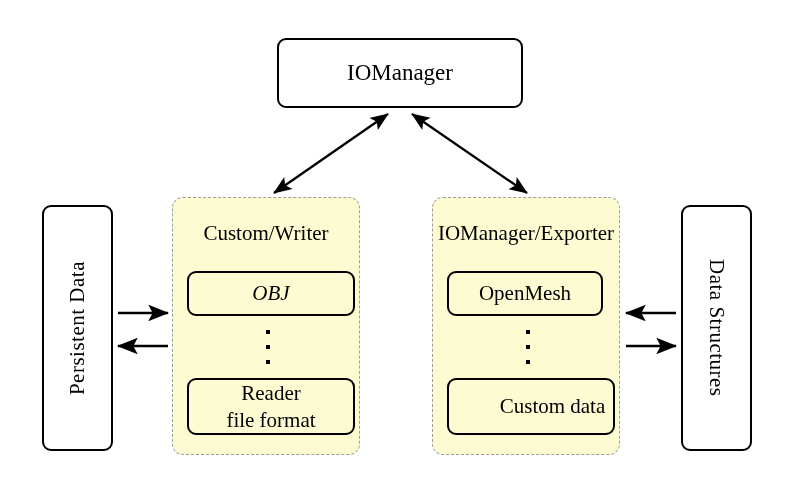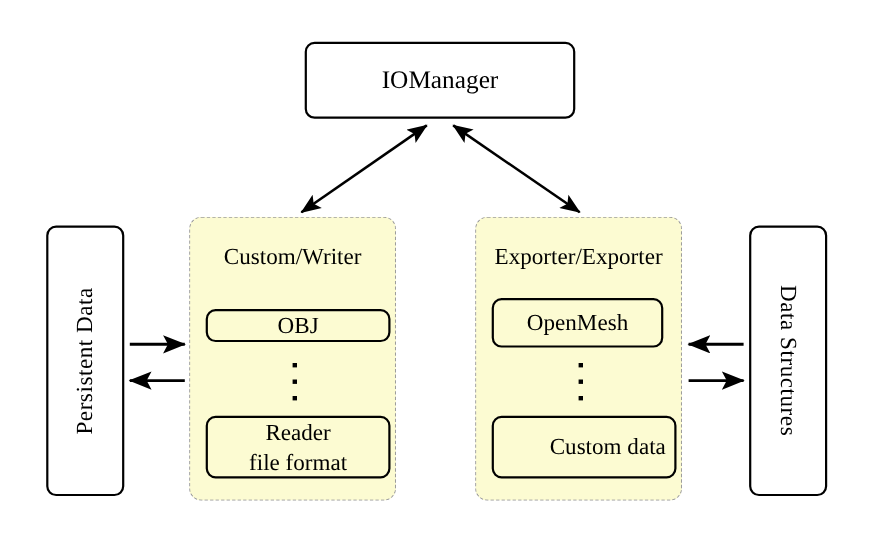--- a/index.html
+++ b/index.html
@@ -128,38 +128,38 @@
   </div>
 
   <div class="node-box vertical-box" style="left:681px; top:205px; width:71px; height:246px;">
     <span class="vtext-cw">Data Structures</span>
   </div>
 
   <div class="group-panel" style="left:172px; top:197px; width:188px; height:258px;"></div>
 
   <div class="panel-title" style="left:172px; top:221px; width:188px;">Custom/Writer</div>
 
-  <div class="node-box inner-box label-md" style="left:187px; top:281px; width:168px; height:30px;">
+  <div class="node-box inner-box label-md" style="left:187px; top:271px; width:168px; height:45px;font-style:italic;">
     <span>OBJ</span>
   </div>
 
   <div class="ellipsis-dots" style="left:266px; top:330px;">
     <i></i>
       <i></i>
       <i></i>
   </div>
 
   <div class="node-box inner-box label-md" style="left:187px; top:378px; width:168px; height:57px; flex-direction:column;">
     <span>Reader</span>
     <span>file format</span>
   </div>
 
   <div class="group-panel" style="left:432px; top:197px; width:188px; height:258px;"></div>
 
-  <div class="panel-title" style="left:432px; top:221px; width:188px;">Exporter/Exporter</div>
+  <div class="panel-title" style="left:432px; top:221px; width:188px;">IOManager/Exporter</div>
 
   <div class="node-box inner-box label-md" style="left:447px; top:271px; width:156px; height:45px;">
     <span>OpenMesh</span>
   </div>
 
   <div class="ellipsis-dots" style="left:526px; top:330px;">
     <i></i>
       <i></i>
       <i></i>
   </div>

